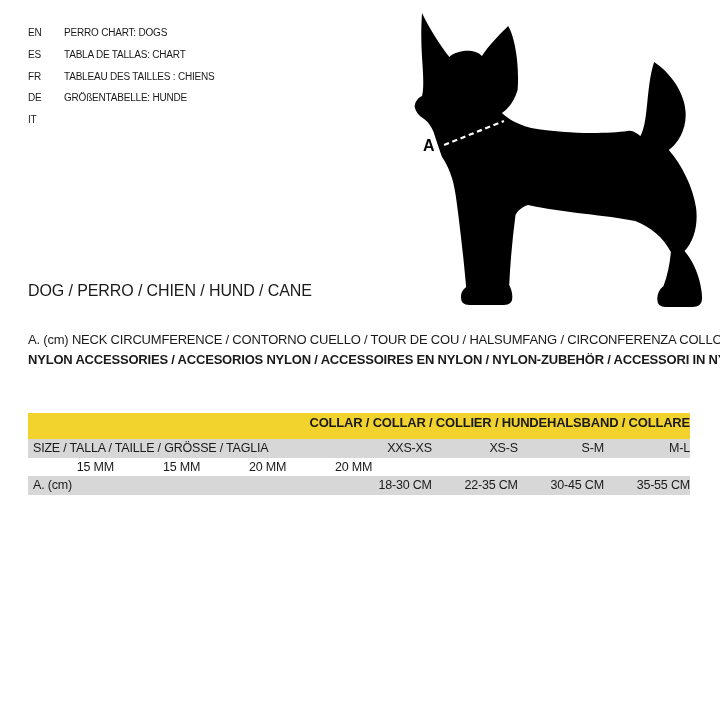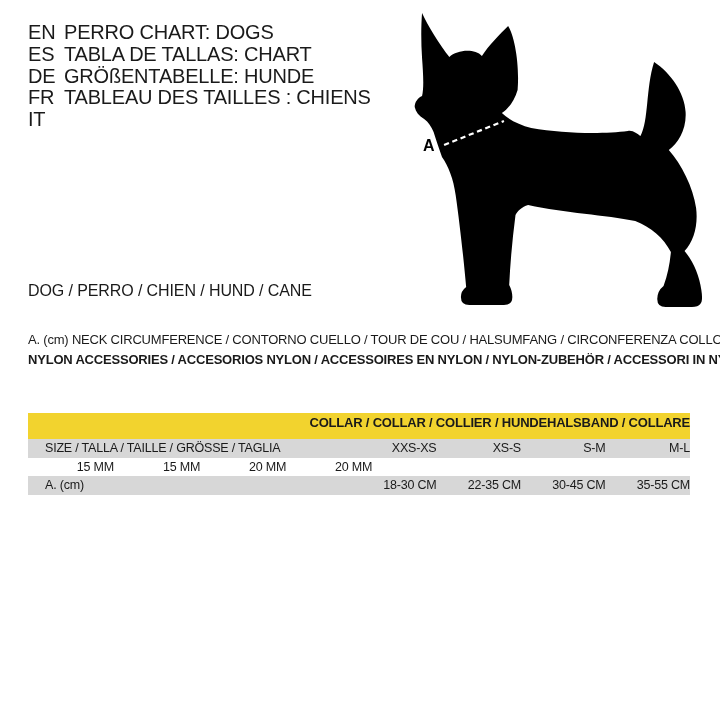--- a/index.html
+++ b/index.html
@@ -17,21 +17,21 @@
   }
   .lang-list {
     position: absolute;
     left: 28px;
     top: 22px;
   }
   .lang-row {
     display: flex;
     height: 21.7px;
     align-items: center;
-    font-size: 20px;
+    font-size: 10px;
     letter-spacing: -0.2px;
     white-space: nowrap;
   }
   .lang-code {
     width: 36px;
     flex: 0 0 36px;
   }
   .dog-svg {
     position: absolute;
     left: 400px;
@@ -89,21 +89,20 @@
   }
   .trow {
     display: flex;
     height: 18.6px;
     line-height: 18.6px;
     font-size: 12.5px;
     letter-spacing: -0.2px;
   }
   .trow.alt {
     background: var(--gray, #D7D7D7);
-    padding-left: 12px;
   }
   .tlabel {
     flex: 0 0 48%;
     padding-left: 5px;
     box-sizing: border-box;
     white-space: nowrap;
   }
   .tval {
     flex: 0 0 13%;
     text-align: right;
@@ -116,26 +115,26 @@
 <div class="lang-list">
   <div class="lang-row">
     <span class="lang-code">EN</span>
     <span class="lang-label">PERRO CHART: DOGS</span>
   </div>
   <div class="lang-row">
     <span class="lang-code">ES</span>
     <span class="lang-label">TABLA DE TALLAS: CHART</span>
   </div>
   <div class="lang-row">
+    <span class="lang-code">FR</span>
+    <span class="lang-label">TABLEAU DES TAILLES : CHIENS</span>
+  </div>
+  <div class="lang-row">
     <span class="lang-code">DE</span>
     <span class="lang-label">GRÖßENTABELLE: HUNDE</span>
-  </div>
-  <div class="lang-row">
-    <span class="lang-code">FR</span>
-    <span class="lang-label">TABLEAU DES TAILLES : CHIENS</span>
   </div>
   <div class="lang-row">
     <span class="lang-code">IT</span>
   </div>
 </div>
 
 <svg class="dog-svg" viewBox="405 6 300 304" preserveAspectRatio="none" aria-hidden="true">
   <path fill="#000000" d="
     M426 13
     C431 25 443 45 452 57

